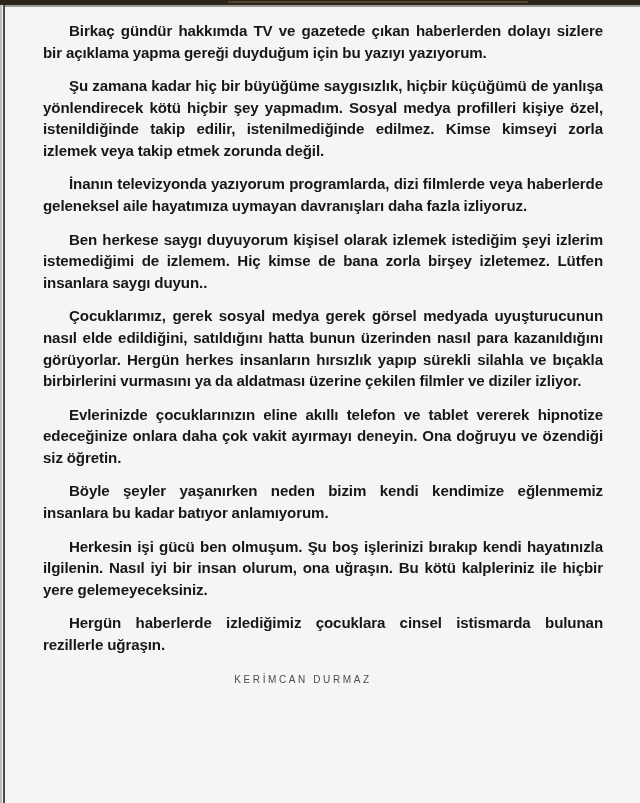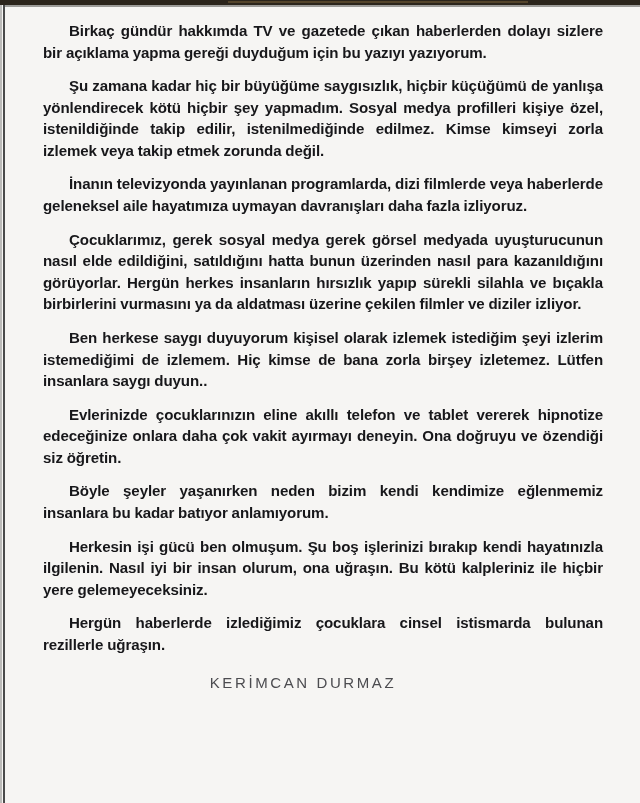--- a/index.html
+++ b/index.html
@@ -87,43 +87,43 @@
     -webkit-font-smoothing: antialiased;
   }
   p.para:last-of-type {
     margin-bottom: 0;
   }
 
   .signature {
     margin-top: 19px;
     text-align: center;
     padding-right: 40px;
-    font-size: 15px;
+    font-size: 10px;
     font-weight: 400;
     letter-spacing: 2.6px;
     color: #4c4c50;
   }
 </style>
 </head>
 <body>
 
 <div class="page">
 
   <div class="top-strip"></div>
   <div class="top-strip-hl"></div>
   <div class="top-rule"></div>
   <div class="left-rule-2"></div>
   <div class="left-rule"></div>
 
   <div class="content">
     <p class="para">Birkaç gündür hakkımda TV ve gazetede çıkan haberlerden dolayı sizlere bir açıklama yapma gereği duyduğum için bu yazıyı yazıyorum.</p>
     <p class="para">Şu zamana kadar hiç bir büyüğüme saygısızlık, hiçbir küçüğümü de yanlışa yönlendirecek kötü hiçbir şey yapmadım. Sosyal medya profilleri kişiye özel, istenildiğinde takip edilir, istenilmediğinde edilmez. Kimse kimseyi zorla izlemek veya takip etmek zorunda değil.</p>
-    <p class="para">İnanın televizyonda yayınlanan programlarda, dizi filmlerde veya haberlerde geleneksel aile hayatımıza uymayan davranışları daha fazla izliyoruz.</p>
+    <p class="para">İnanın televizyonda yazıyorum programlarda, dizi filmlerde veya haberlerde geleneksel aile hayatımıza uymayan davranışları daha fazla izliyoruz.</p>
+    <p class="para">Ben herkese saygı duyuyorum kişisel olarak izlemek istediğim şeyi izlerim istemediğimi de izlemem. Hiç kimse de bana zorla birşey izletemez. Lütfen insanlara saygı duyun..</p>
     <p class="para">Çocuklarımız, gerek sosyal medya gerek görsel medyada uyuşturucunun nasıl elde edildiğini, satıldığını hatta bunun üzerinden nasıl para kazanıldığını görüyorlar. Hergün herkes insanların hırsızlık yapıp sürekli silahla ve bıçakla birbirlerini vurmasını ya da aldatması üzerine çekilen filmler ve diziler izliyor.</p>
-    <p class="para">Ben herkese saygı duyuyorum kişisel olarak izlemek istediğim şeyi izlerim istemediğimi de izlemem. Hiç kimse de bana zorla birşey izletemez. Lütfen insanlara saygı duyun..</p>
     <p class="para">Evlerinizde çocuklarınızın eline akıllı telefon ve tablet vererek hipnotize edeceğinize onlara daha çok vakit ayırmayı deneyin. Ona doğruyu ve özendiği siz öğretin.</p>
     <p class="para">Böyle şeyler yaşanırken neden bizim kendi kendimize eğlenmemiz insanlara bu kadar batıyor anlamıyorum.</p>
     <p class="para">Herkesin işi gücü ben olmuşum. Şu boş işlerinizi bırakıp kendi hayatınızla ilgilenin. Nasıl iyi bir insan olurum, ona uğraşın. Bu kötü kalpleriniz ile hiçbir yere gelemeyeceksiniz.</p>
     <p class="para">Hergün haberlerde izlediğimiz çocuklara cinsel istismarda bulunan rezillerle uğraşın.</p>
 
     <div class="signature">KERİMCAN DURMAZ</div>
   </div>
 
 </div>
 

